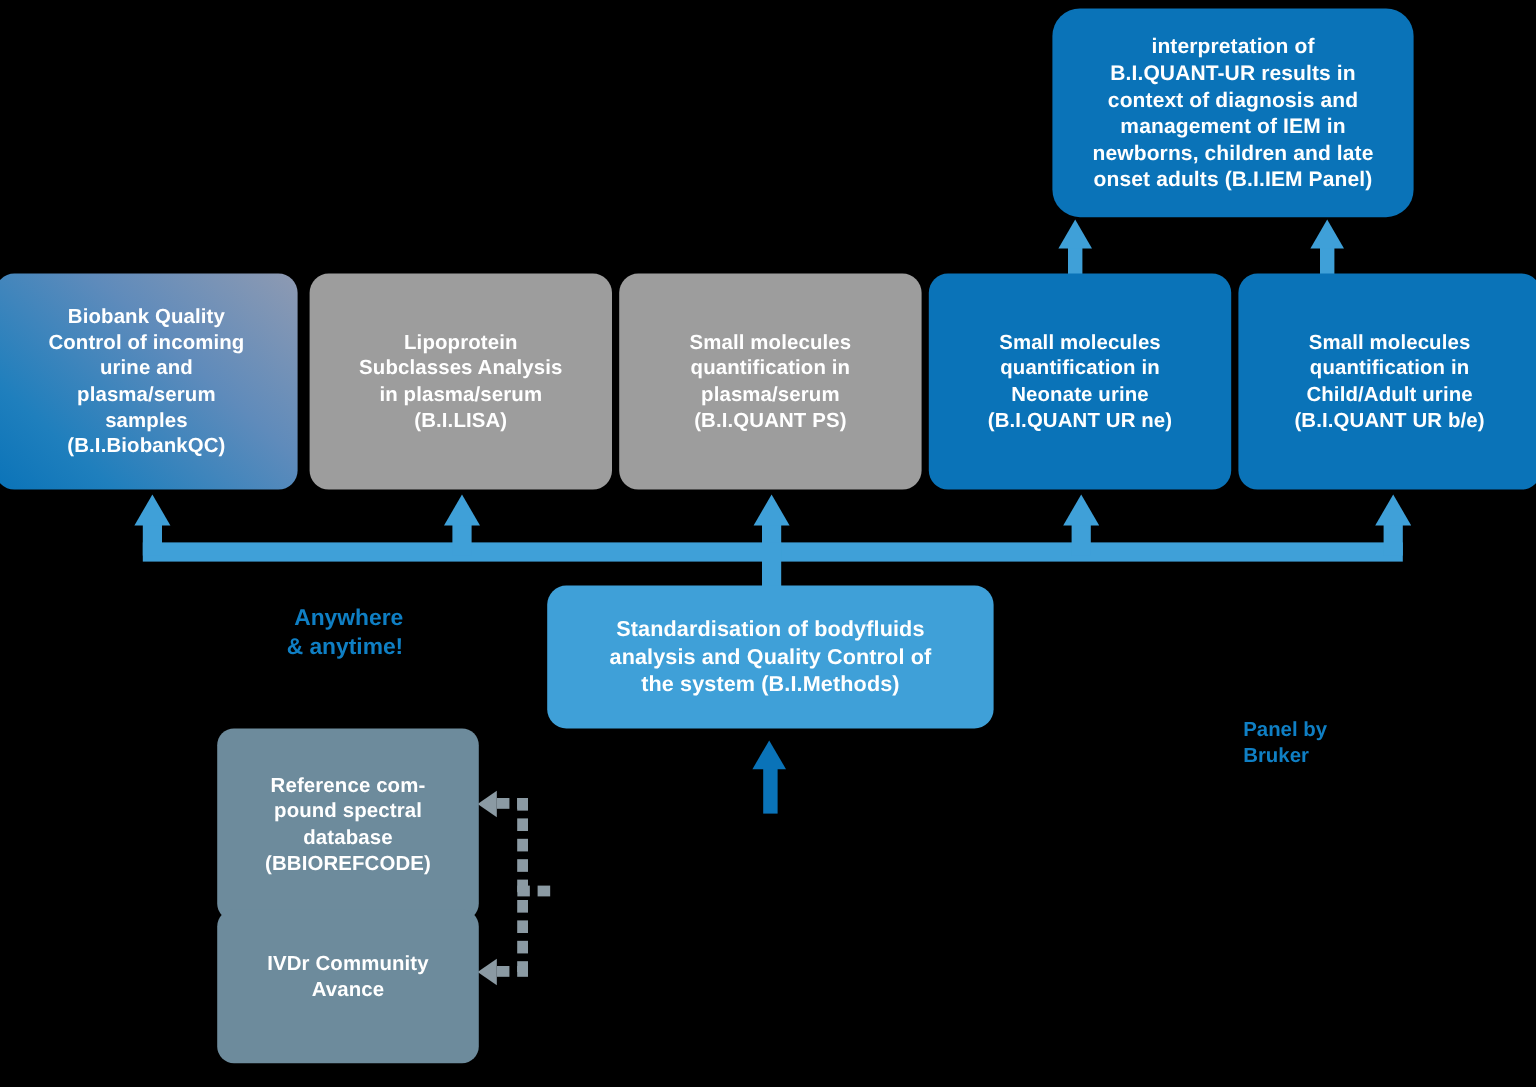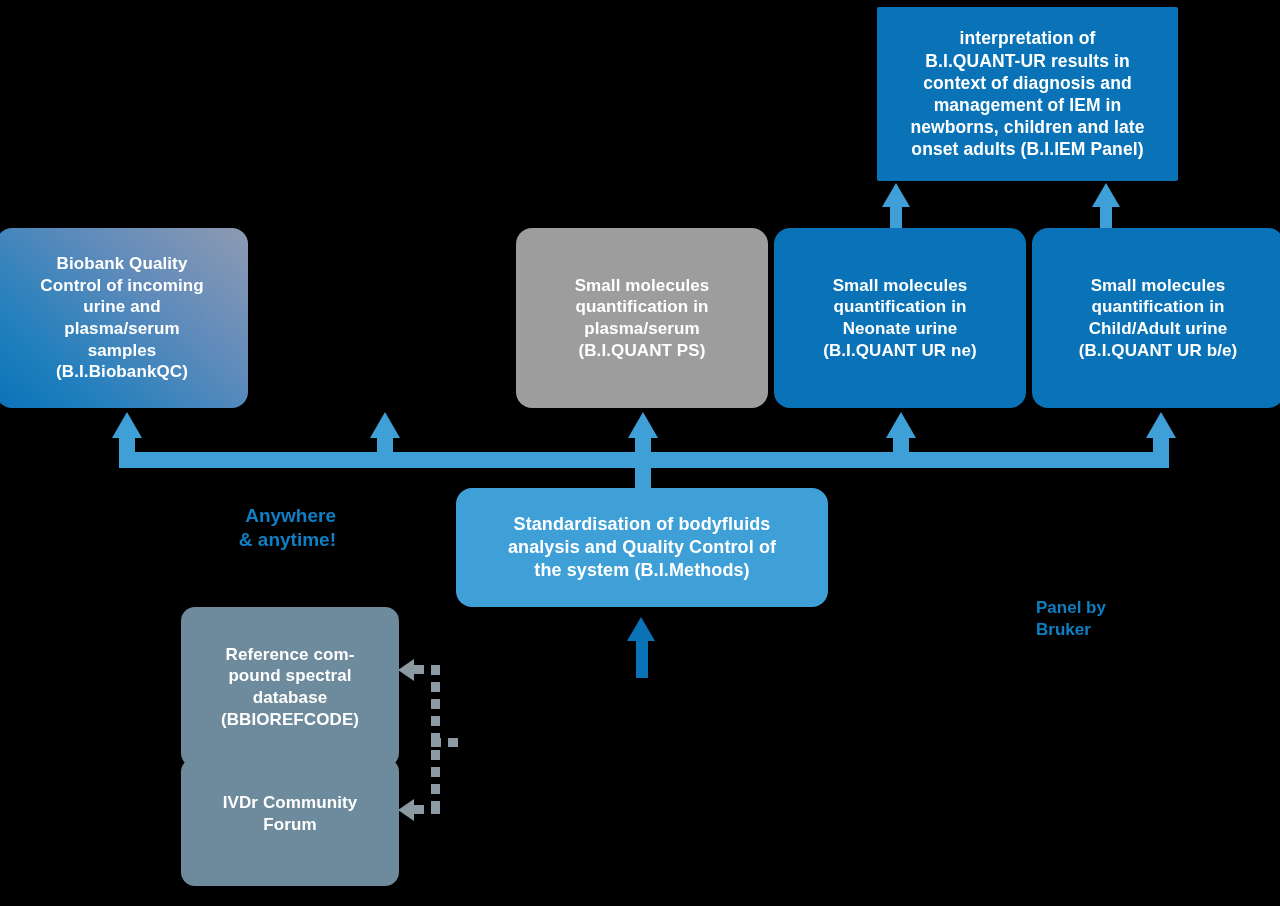--- a/index.html
+++ b/index.html
@@ -20,21 +20,21 @@
     left: 0; top: 0;
     width: 1280px;
     height: 906px;
     background: #000000;
   }
 
   
   .box {
     position: absolute;
     box-sizing: border-box;
-    border-radius: 2px;
+    border-radius: 23px;
     display: flex;
     align-items: center;
     justify-content: center;
     text-align: center;
     color: #ffffff;
     font-weight: bold;
     line-height: 1.27;
     letter-spacing: .1px;
     padding: 6px 10px;
     white-space: pre-line;
@@ -165,20 +165,24 @@
   <div class="stem-dark" style="left:1100px; top:205px; width:12px; height:32px;"></div>
   <div class="arrow-up-dark" style="left:1092px; top:183px;"></div>
 
   <div class="box box-gradient" style="left:-4px; top:228px; width:252px; height:180px; font-size:17px; border-radius:16px;">Biobank Quality
 Control of incoming
 urine and
 plasma/serum
 samples
 (B.I.BiobankQC)</div>
 
+  <div class="box box-gray" style="left:258px; top:228px; width:252px; height:180px; font-size:17px; border-radius:16px;">Lipoprotein
+Subclasses Analysis
+in plasma/serum
+(B.I.LISA)</div>
 
   <div class="box box-gray" style="left:516px; top:228px; width:252px; height:180px; font-size:17px; border-radius:16px;">Small molecules
 quantification in
 plasma/serum
 (B.I.QUANT PS)</div>
 
   <div class="box box-blue" style="left:774px; top:228px; width:252px; height:180px; font-size:17px; border-radius:16px;">Small molecules
 quantification in
 Neonate urine
 (B.I.QUANT UR ne)</div>
@@ -214,21 +218,21 @@
   <div class="stem-dark" style="left:636px; top:638px; width:12px; height:40px; background:#0a73b8;"></div>
   <div class="arrow-up" style="left:627px; top:617px; border-left-width:14px; border-right-width:14px; border-bottom:24px solid #0a73b8;"></div>
 
 
   <div class="box box-slate" style="left:181px; top:607px; width:218px; height:160px; font-size:17px; border-radius:14px;">Reference com-
 pound spectral
 database
 (BBIOREFCODE)</div>
 
   <div class="box box-slate" style="left:181px; top:758px; width:218px; height:128px; font-size:17px; border-radius:14px; align-items:flex-start; padding-top:34px;">IVDr Community
-Forum</div>
+Avance</div>
 
   <div class="dot-v" style="left:431px; top:665px; height:145px;"></div>
   <div class="dot-h" style="left:414px; top:665px; width:26px;"></div>
   <div class="arrow-left" style="left:398px; top:659px;"></div>
 
   <div class="dot-h" style="left:431px; top:738px; width:28px;"></div>
 
   <div class="dot-h" style="left:414px; top:805px; width:26px;"></div>
   <div class="arrow-left" style="left:398px; top:799px;"></div>
 

